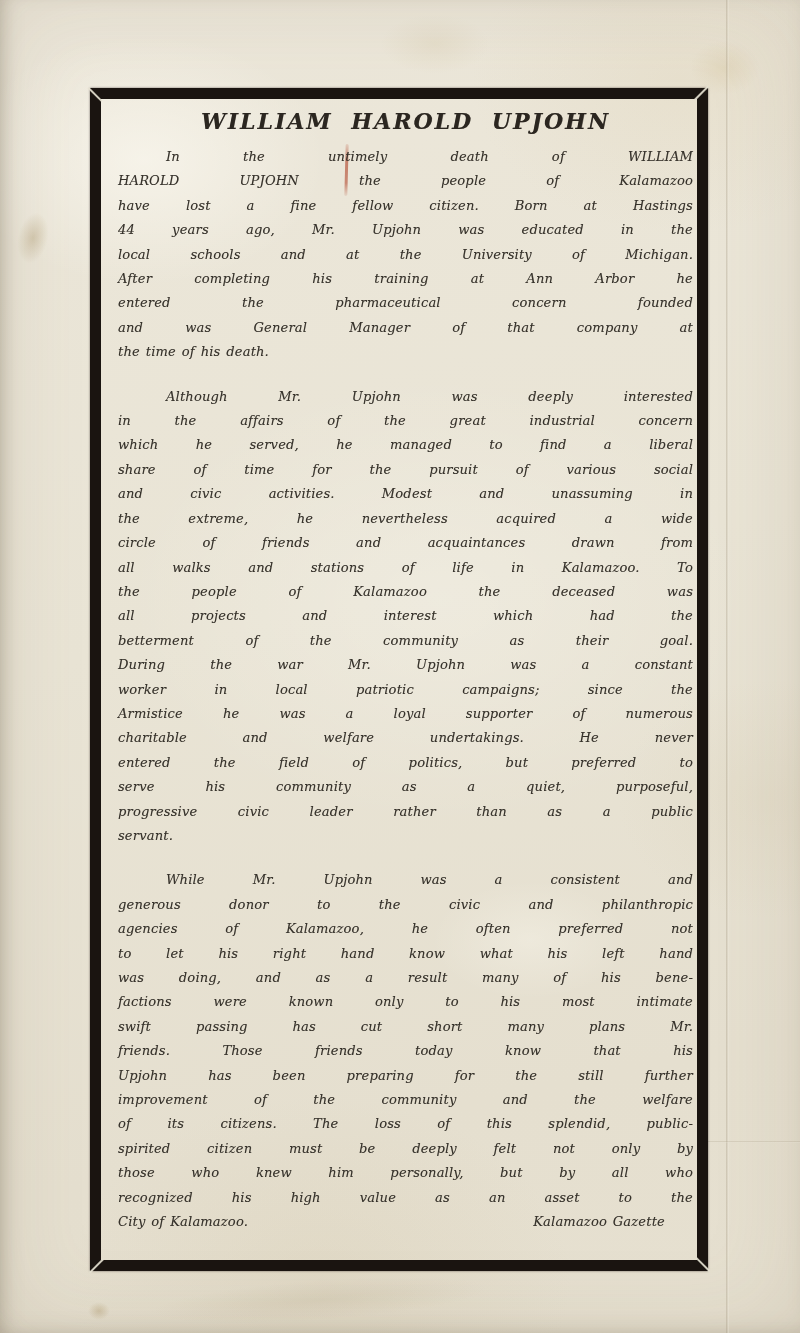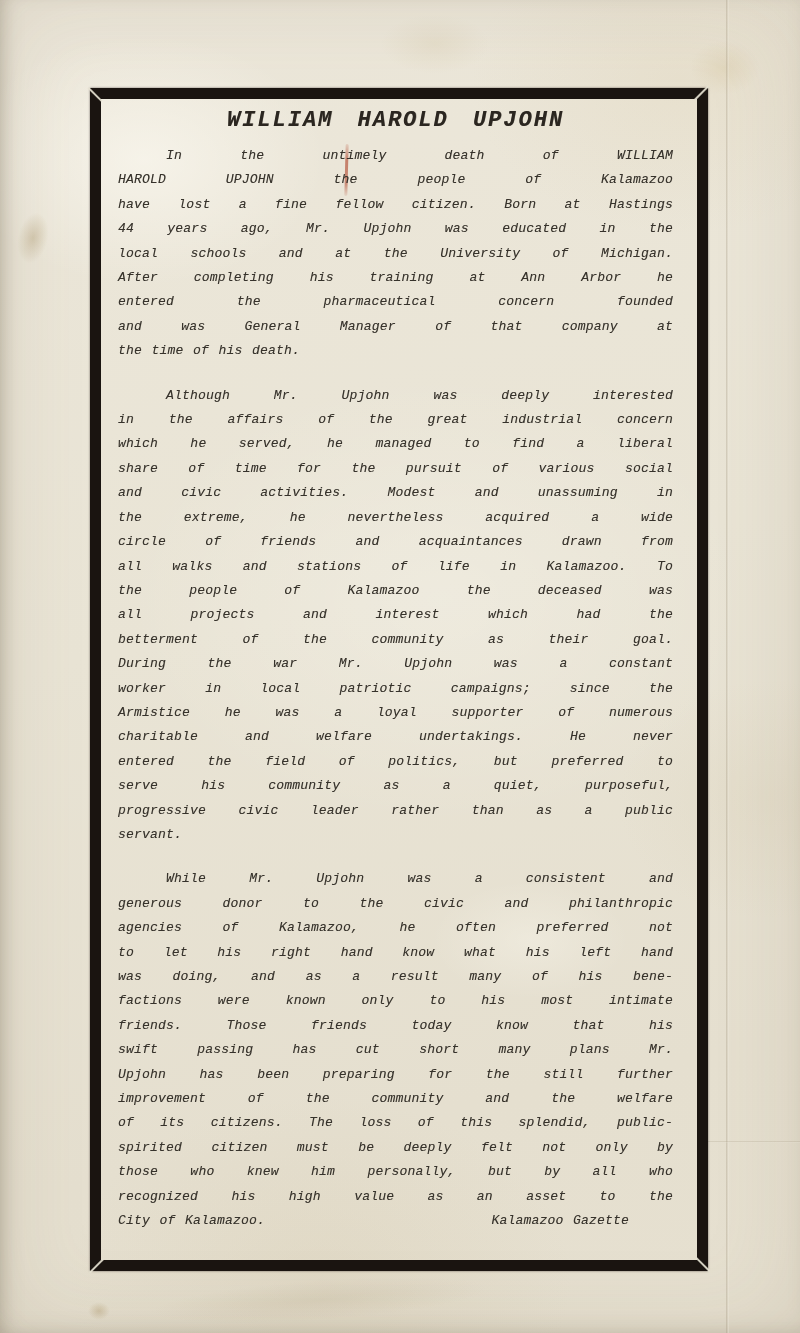--- a/index.html
+++ b/index.html
@@ -40,23 +40,22 @@
   }
   .miter.tl { left: -12px; top: -12px; transform-origin: 0 0; transform: rotate(45deg); }
   .miter.tr { left: calc(100% + 12px); top: -12px; transform-origin: 0 0; transform: rotate(135deg); }
   .miter.bl { left: -12px; top: calc(100% + 12px); transform-origin: 0 0; transform: rotate(-45deg); }
   .miter.br { left: calc(100% + 12px); top: calc(100% + 12px); transform-origin: 0 0; transform: rotate(-135deg); }
 
   
   .content {
     position: absolute;
     left: 0; top: 0; right: 0; bottom: 0;
-    padding: 9px 24px 0 17px;
+    padding: 9px 4px 0 17px;
     color: #36322b;
-    font-family: Liberation Mono, monospace;
   }
   .title {
     margin: 0 0 11px 0;
     text-align: center;
     font-size: 22px;
     font-weight: bold;
     font-style: italic;
     letter-spacing: 2px;
     word-spacing: 9px;
     color: #2b2620;
@@ -74,21 +73,21 @@
     text-align-last: justify;
     white-space: normal;
     text-shadow: 0.25px 0.25px 0 rgba(54,50,43,0.35);
   }
   .line.indent { text-indent: 48px; }
   .line.plain { text-align: left; text-align-last: left; }
   .line.closing {
     display: flex;
     align-items: flex-end;
   }
-  .line.closing .gazette { margin-left: auto; margin-right: 44px; }
+  .line.closing .gazette { margin-left: auto; margin-right: 28px; }
 
   
   .red-mark {
     position: absolute;
     left: 345px; top: 144px;
     width: 2.5px; height: 52px;
     background: linear-gradient(to bottom, rgba(178,74,48,0.15), rgba(178,74,48,0.65) 30%, rgba(178,74,48,0.6) 75%, rgba(178,74,48,0.1));
     border-radius: 2px;
     transform: rotate(1.5deg);
   }
@@ -200,22 +199,22 @@
             <div class="line">progressive civic leader rather than as a public</div>
             <div class="line plain">servant.</div>
           </div>
           <div class="paragraph">
             <div class="line indent">While Mr. Upjohn was a consistent and</div>
             <div class="line">generous donor to the civic and philanthropic</div>
             <div class="line">agencies of Kalamazoo, he often preferred not</div>
             <div class="line">to let his right hand know what his left hand</div>
             <div class="line">was doing, and as a result many of his bene-</div>
             <div class="line">factions were known only to his most intimate</div>
+            <div class="line">swift passing has cut short many plans Mr.</div>
             <div class="line">friends.  Those friends today know that his</div>
-            <div class="line">swift passing has cut short many plans Mr.</div>
             <div class="line">Upjohn has been preparing for the still further</div>
             <div class="line">improvement of the community and the welfare</div>
             <div class="line">of its citizens.  The loss of this splendid, public-</div>
             <div class="line">spirited citizen must be deeply felt not only by</div>
             <div class="line">those who knew him personally, but by all who</div>
             <div class="line">recognized his high value as an asset to the</div>
           </div>
         </div>
 
       <div class="line closing">

